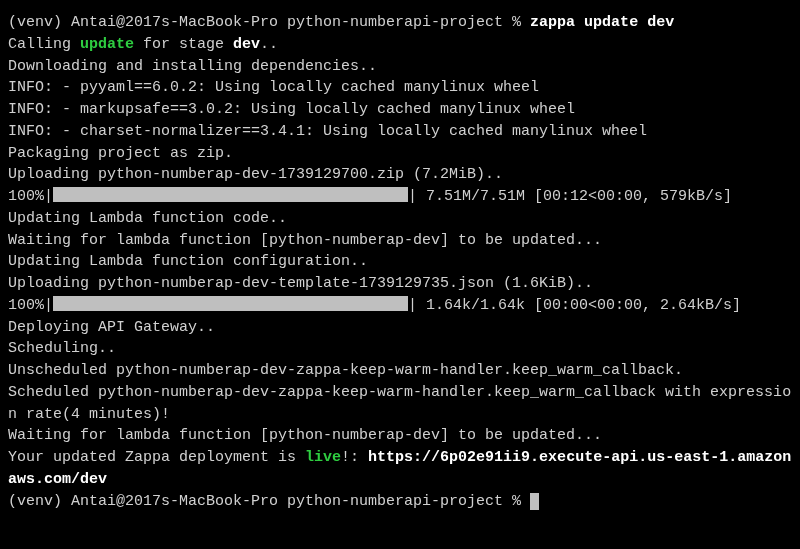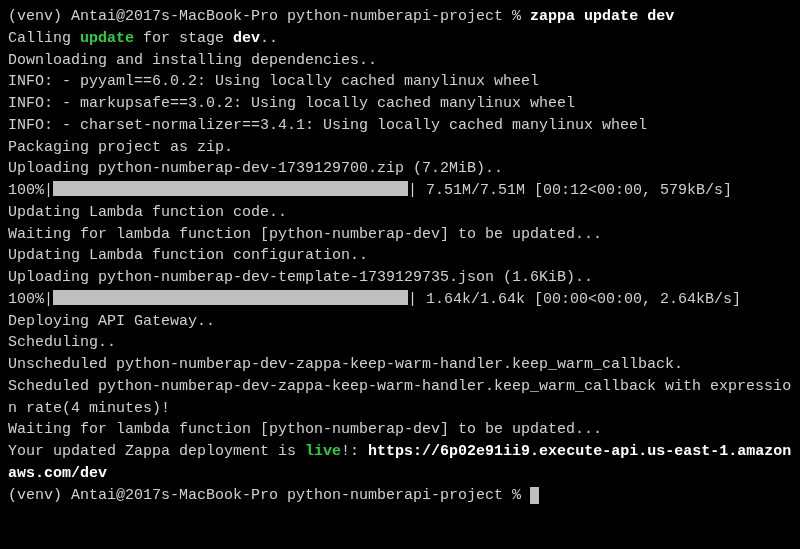--- a/index.html
+++ b/index.html
@@ -8,21 +8,21 @@
     background: #000;
     color: #d0d0d0;
     font-family: "Menlo", "Consolas", "Courier New", monospace;
     font-size: 15px;
     line-height: 1.45;
     width: 800px;
     height: 549px;
     overflow: hidden;
   }
   .term {
-    padding: 6px 8px;
+    padding: 12px 8px;
     white-space: pre-wrap;
     word-break: break-all;
   }
   .bold { color: #fff; font-weight: bold; }
   .green { color: #2ecc40; font-weight: bold; }
   .bar {
     display: inline-block;
     vertical-align: middle;
     background: #bfbfbf;
     height: 1em;

